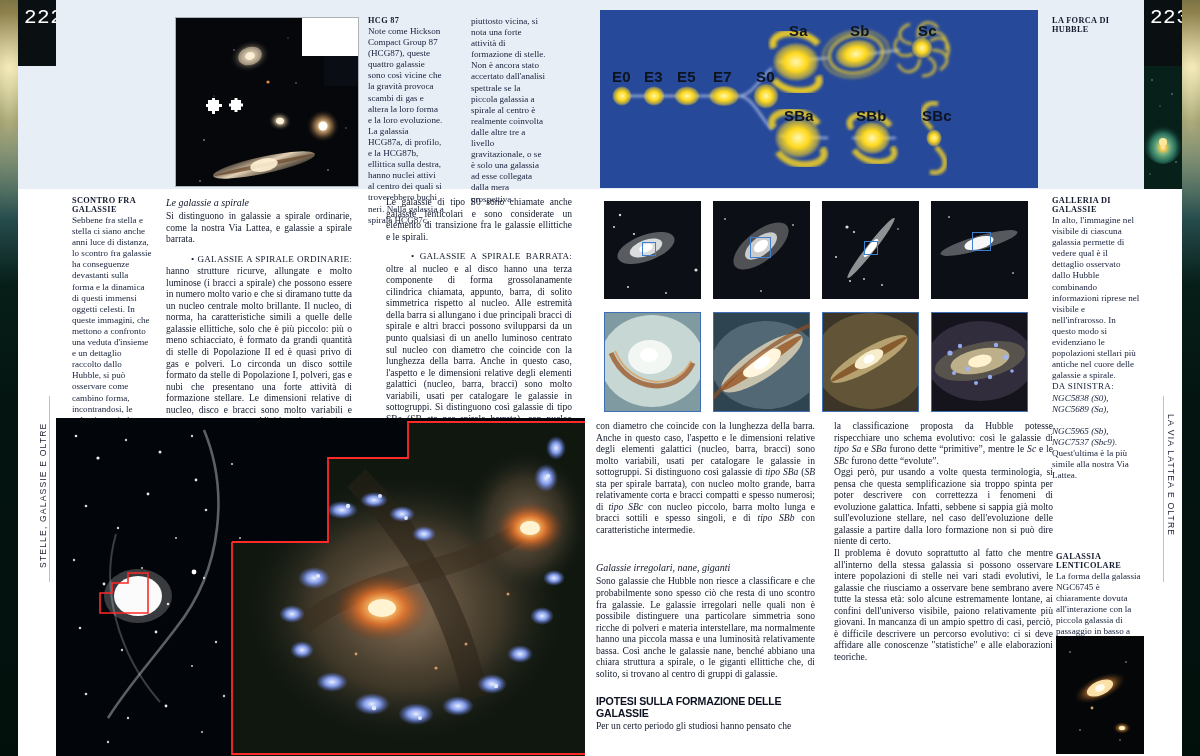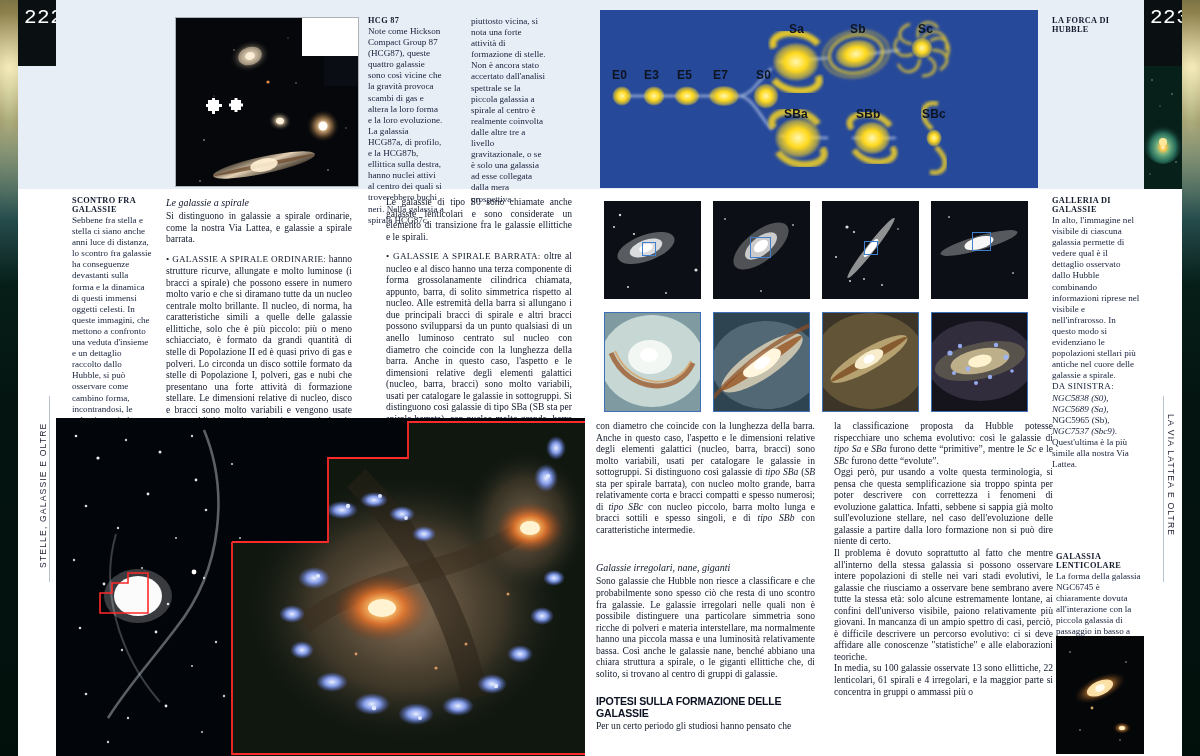--- a/index.html
+++ b/index.html
@@ -126,20 +126,21 @@
     line-height: 11.55px;
     color: #10182b;
     text-align: justify;
     hyphens: none;
   }
   .bodytext i { font-style: italic; }
   .bodytext .sc {
     font-variant: small-caps;
     font-size: 9.1px;
     letter-spacing: 0.25px;
+    margin-left: 25px;
   }
   .subhead-italic {
     font-style: italic;
     font-size: 10px;
     line-height: 13px;
     color: #0d1426;
     margin-bottom: 1px;
   }
   .section-head {
     font-family: "Liberation Sans", sans-serif;
@@ -165,21 +166,21 @@
   .fork-panel {
     position: absolute; left: 600px; top: 10px;
     width: 438px; height: 178px;
     background: linear-gradient(160deg,#2f55a8 0%, #27499a 45%, #22418c 100%);
     overflow: hidden;
   }
   .fork-label {
     position: absolute;
     font-family: "Liberation Sans", sans-serif;
     font-weight: bold;
-    font-size: 12px;
+    font-size: 15px;
     color: #0d1420;
     letter-spacing: 0.2px;
   }
 
   
   .gal-thumb {
     position: absolute;
     overflow: hidden;
     background: #070a10;
   }
@@ -593,21 +594,21 @@
       </g>
     </svg>
   </div>
 
   <div class="col" style="left:1052px; top:196px; width:88px;">
     <div class="caption-head">GALLERIA DI GALASSIE</div>
     <div class="caption-body">In alto, l'immagine nel visibile di ciascuna galassia permette di vedere qual è il dettaglio osservato dallo Hubble combinando informazioni riprese nel visibile e nell'infrarosso. In questo modo si evidenziano le popolazioni stellari più antiche nel cuore delle galassie a spirale.</div>
     <div class="caption-body" style="font-variant:small-caps; letter-spacing:.3px;">DA SINISTRA:</div>
     <div class="caption-body" style="font-style:italic;">NGC5838 (S0),</div>
     <div class="caption-body" style="font-style:italic;">NGC5689 (Sa),</div>
-    <div class="caption-body" style="">NGC5965 (Sb),</div>
+    <div class="caption-body" style="font-style:italic;margin-top:11px;">NGC5965 (Sb),</div>
     <div class="caption-body" style="font-style:italic;">NGC7537 (Sbc9).</div>
     <div class="caption-body">Quest'ultima è la più simile alla nostra Via Lattea.</div>
   </div>
 
   <div class="photo-antennae">
     <svg width="529" height="338" viewBox="0 0 529 338">
       <defs>
         <radialGradient id="core1" cx="50%" cy="50%" r="50%">
           <stop offset="0%" stop-color="#fffbe8"></stop>
           <stop offset="18%" stop-color="#ffd27a"></stop>
@@ -742,21 +743,20 @@
     <div class="subhead-italic" style="margin-top:26px;">Galassie irregolari, nane, giganti</div>
     <div class="bodytext p">Sono galassie che Hubble non riesce a classificare e che probabilmente sono spesso ciò che resta di uno scontro fra galassie. Le galassie irregolari nelle quali non è possibile distinguere una particolare simmetria sono ricche di polveri e materia interstellare, ma normalmente hanno una piccola massa e una luminosità relativamente bassa. Così anche le galassie nane, benché abbiano una chiara struttura a spirale, o le giganti ellittiche che, di solito, si trovano al centro di gruppi di galassie.</div>
     <div class="section-head">IPOTESI SULLA FORMAZIONE DELLE GALASSIE</div>
     <div class="bodytext">Per un certo periodo gli studiosi hanno pensato che</div>
   </div>
 
   <div class="col" style="left:834px; top:420px; width:219px;">
     <div class="bodytext">la classificazione proposta da Hubble potesse rispecchiare uno schema evolutivo: così le galassie di <i>tipo Sa</i> e <i>SBa</i> furono dette “primitive”, mentre le <i>Sc</i> e le <i>SBc</i> furono dette “evolute”.</div>
     <div class="bodytext">Oggi però, pur usando a volte questa terminologia, si pensa che questa semplificazione sia troppo spinta per poter descrivere con correttezza i fenomeni di evoluzione galattica. Infatti, sebbene si sappia già molto sull'evoluzione stellare, nel caso dell'evoluzione delle galassie a partire dalla loro formazione non si può dire niente di certo.</div>
     <div class="bodytext">Il problema è dovuto soprattutto al fatto che mentre all'interno della stessa galassia si possono osservare intere popolazioni di stelle nei vari stadi evolutivi, le galassie che riusciamo a osservare bene sembrano avere tutte la stessa età: solo alcune estremamente lontane, ai confini dell'universo visibile, paiono relativamente più giovani. In mancanza di un ampio spettro di casi, perciò, è difficile descrivere un percorso evolutivo: ci si deve affidare alle conoscenze "statistiche" e alle elaborazioni teoriche.</div>
-    <div class="bodytext">In media, su 100 galassie osservate 13 sono ellittiche, 22 lenticolari, 61 spirali e 4 irregolari, e la maggior parte si concentra in gruppi o ammassi più o</div>
   </div>
 
   <div class="col" style="left:1056px; top:552px; width:88px;">
     <div class="caption-head">GALASSIA LENTICOLARE</div>
     <div class="caption-body">La forma della galassia NGC6745 è chiaramente dovuta all'interazione con la piccola galassia di passaggio in basso a destra.</div>
   </div>
 
   <div class="photo-sm" style="left:1056px; top:636px; width:88px; height:118px;">
     <svg width="88" height="118" viewBox="0 0 88 118">
       <defs>

